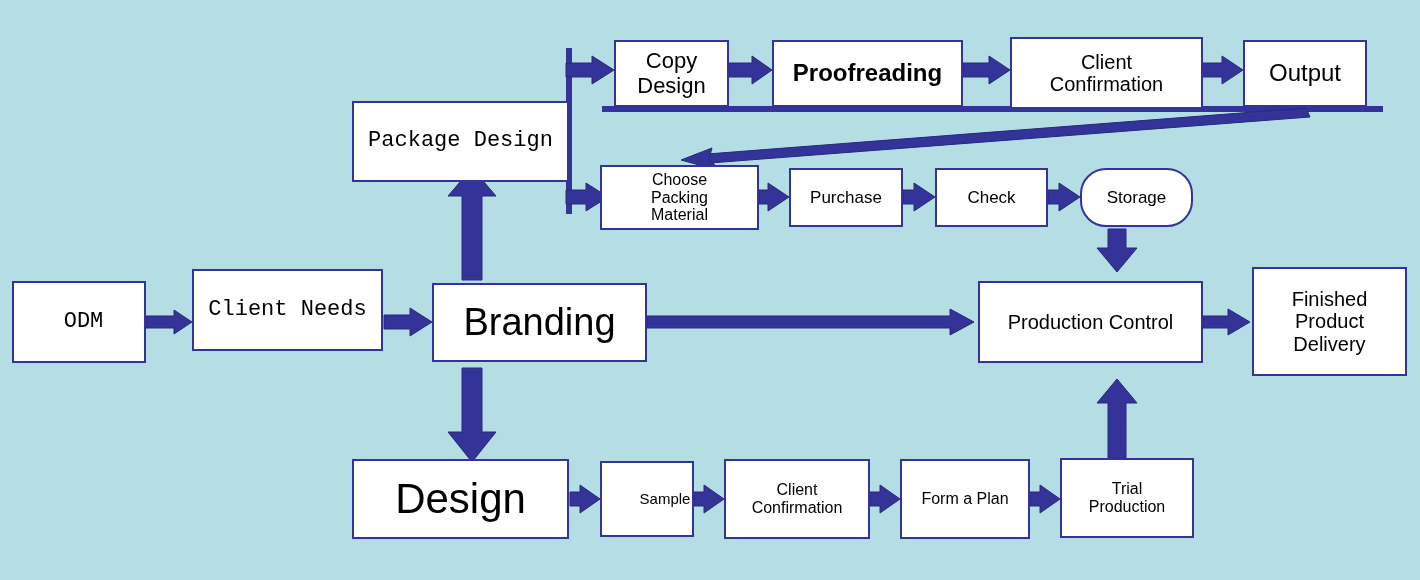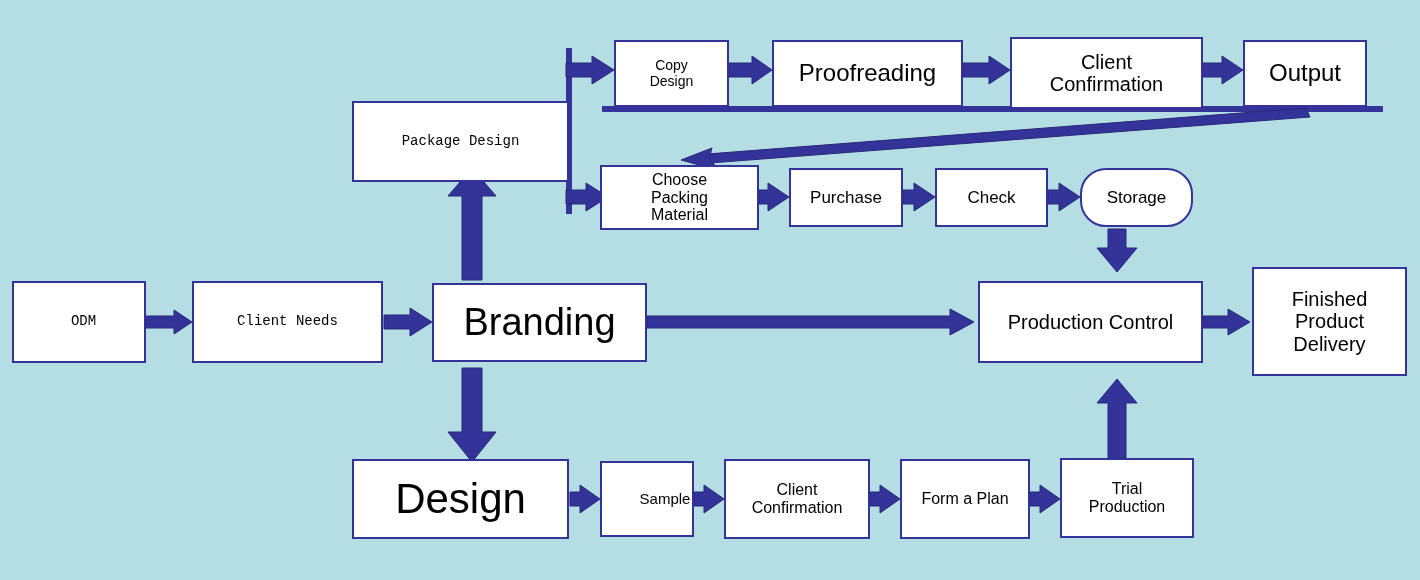--- a/index.html
+++ b/index.html
@@ -21,21 +21,21 @@
     justify-content:center;
     text-align:center;
     color:#000000;
     line-height:1.12;
     font-family:"Liberation Sans", sans-serif;
   }
   .serif{font-family:Liberation Mono, monospace;}
   .fs15{font-size:15px;}
   .fs16{font-size:16px;}
   .fs17{font-size:17px;}
-  .fs18{font-size:14px;}
+  .fs18{font-size:22px;}
   .fs20{font-size:20px;}
   .fs24{font-size:24px;}
   .fs38{font-size:38px;}
   .fs42{font-size:42px;}
 
   svg.conn{position:absolute;left:0;top:0;width:1420px;height:580px;pointer-events:none;}
   .arrw{fill:#333399;stroke:#28287a;stroke-width:1;}
   .ln{stroke:#333399;fill:none;}
 </style>
 </head>
@@ -139,21 +139,21 @@
     </g>
 
   </svg>
 
   <div class="node fs18" style="left:614px;top:40px;width:115px;height:67px;">
     <span style="white-space:pre-line;">Copy
 Design</span>
   </div>
 
   <div class="node fs24" style="left:772px;top:40px;width:191px;height:67px;">
-    <span style="white-space:pre-line;">Proofreading</span>
+    <span style="white-space:pre-line;font-weight:bold;">Proofreading</span>
   </div>
 
   <div class="node fs20" style="left:1010px;top:37px;width:193px;height:72px;">
     <span style="white-space:pre-line;">Client
 Confirmation</span>
   </div>
 
   <div class="node fs24" style="left:1243px;top:40px;width:124px;height:67px;">
     <span style="white-space:pre-line;">Output</span>
   </div>
@@ -177,21 +177,21 @@
   </div>
 
   <div class="node fs17" style="left:1080px;top:168px;width:113px;height:59px;border-radius:26px;">
     <span style="white-space:pre-line;">Storage</span>
   </div>
 
   <div class="node serif fs18" style="left:12px;top:281px;width:134px;height:82px;">
     <span style="white-space:pre-line;margin-left:9px;">ODM</span>
   </div>
 
-  <div class="node serif fs18" style="left:192px;top:281px;width:191px;height:82px;">
+  <div class="node serif fs18" style="left:192px;top:269px;width:191px;height:82px;">
     <span style="white-space:pre-line;">Client Needs</span>
   </div>
 
   <div class="node fs38" style="left:432px;top:283px;width:215px;height:79px;">
     <span style="white-space:pre-line;">Branding</span>
   </div>
 
   <div class="node fs20" style="left:978px;top:281px;width:225px;height:82px;">
     <span style="white-space:pre-line;">Production Control</span>
   </div>

